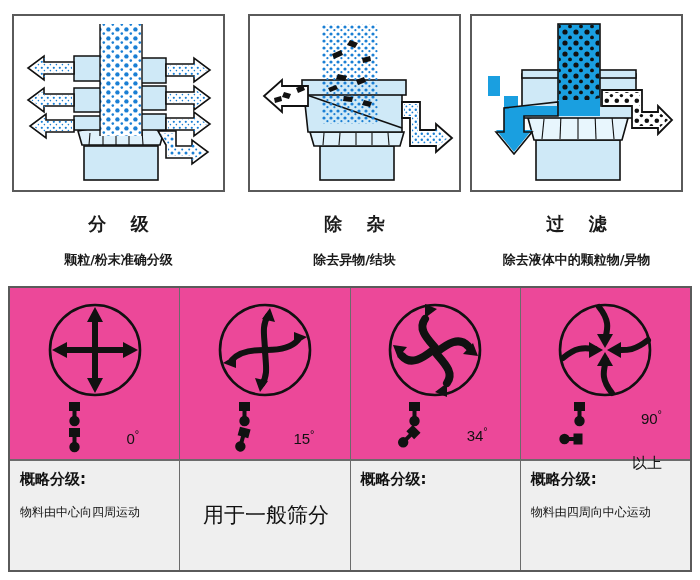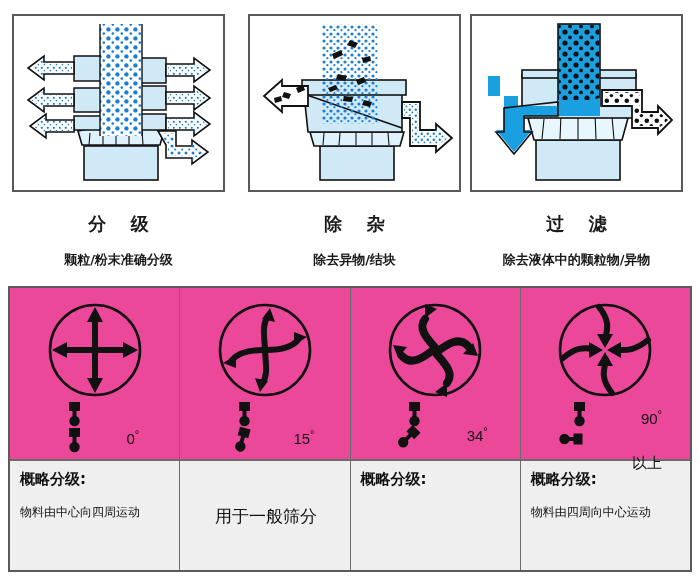--- a/index.html
+++ b/index.html
@@ -81,21 +81,21 @@
     margin-bottom:16px;
   }
   .mt-body{
     font-size:12px;color:#111;
     font-family:"DejaVu Sans","Liberation Sans",sans-serif;
     line-height:1.3;
   }
   .mt-body.center{
     display:flex;align-items:center;justify-content:center;
     height:100%;
-    font-size:17px;
+    font-size:21px;
   }
   .circle-wrap{
     position:absolute;left:50%;top:12px;
     transform:translateX(-50%);
     width:100px;height:100px;
   }
   .weights-wrap{
     position:absolute;left:50%;top:112px;
     transform:translateX(-50%);
     width:140px;height:58px;

